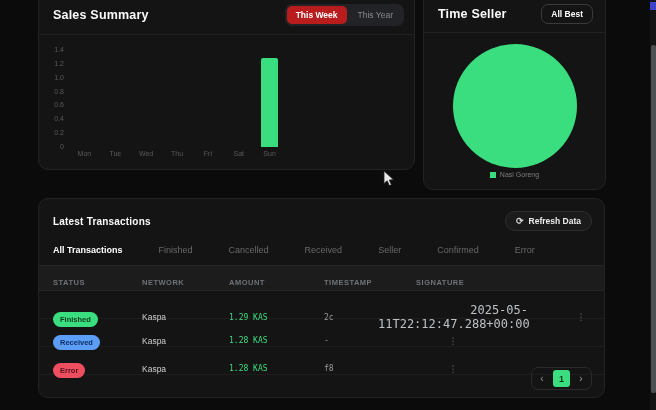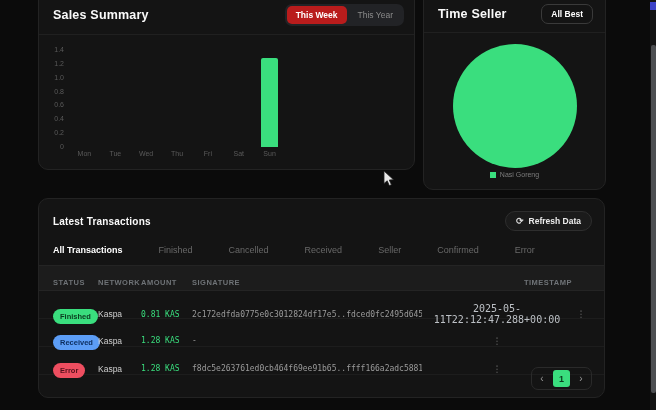--- a/index.html
+++ b/index.html
@@ -43,31 +43,31 @@
 
   
   #tx-card .card-header{padding:12px 12px 10px 14px;border-bottom:none;}
   #tx-card .card-title{font-size:10px;}
   .refresh-btn{display:flex;align-items:center;gap:5px;background:#1b1b1b;border:1px solid #2e2e2e;
     border-radius:12px;padding:4px 10px;color:#ececec;font-size:8.5px;font-weight:700;font-family:inherit;cursor:pointer;}
   .refresh-icon{font-size:9px;line-height:1;color:#d7d7d7;}
   .tabs{display:flex;gap:36px;padding:4px 14px 10px 14px;}
   .tab{font-size:9px;color:#686868;cursor:pointer;white-space:nowrap;}
   .tab.active{color:#ffffff;font-weight:700;}
-  .tgrid{display:grid;grid-template-columns:45px 43px 51px 1fr 150px 18px;align-items:center;padding:12px 14px;box-sizing:border-box;}
+  .tgrid{display:grid;grid-template-columns:45px 43px 51px 1fr 150px 18px;align-items:center;padding:12px 14px;box-sizing:border-box;gap:44px;}
   .thead{height:20px;background:#1c1c1c;border-top:1px solid #242424;border-bottom:1px solid #242424;}
   .th{font-size:7.5px;font-weight:700;letter-spacing:.5px;color:#6f7377;}
   .th.right{text-align:right;}
   .trow{height:28px;border-bottom:1px solid #1d1d1d;}
   .badge{display:inline-block;font-size:7.5px;font-weight:700;padding:3px 7px;border-radius:9px;}
   .cell-net{font-size:8.5px;color:#cfcfcf;}
   .mono{font-family:"DejaVu Sans Mono",monospace;}
   .cell-amt{font-size:8px;}
   .cell-sig{font-size:8px;color:#9b9b9b;overflow:hidden;white-space:nowrap;}
-  .cell-ts{font-size:10px;color:#bdc1c6;text-align:center;}
+  .cell-ts{font-size:12px;color:#bdc1c6;text-align:right;}
   .row-menu{text-align:center;color:#7c7c7c;font-size:9px;cursor:pointer;}
 
   .pagination{position:absolute;right:12px;bottom:7px;display:flex;align-items:center;gap:3px;
     border:1px solid #2a2a2a;border-radius:7px;padding:2px;}
   .page-nav{width:16px;height:16px;display:flex;align-items:center;justify-content:center;
     color:#9a9a9a;font-size:10px;cursor:pointer;border-radius:4px;}
   .page-num{width:17px;height:17px;display:flex;align-items:center;justify-content:center;
     border-radius:3px;font-size:9px;font-weight:700;cursor:pointer;}
 
   
@@ -159,29 +159,29 @@
       <div class="tab">Cancelled</div>
       <div class="tab">Received</div>
       <div class="tab">Seller</div>
       <div class="tab">Confirmed</div>
       <div class="tab">Error</div>
     </div>
   <div class="tgrid thead" id="tx-thead">
       <div class="th">STATUS</div>
       <div class="th">NETWORK</div>
       <div class="th">AMOUNT</div>
+      <div class="th right">TIMESTAMP</div>
       <div class="th">SIGNATURE</div>
-      <div class="th right">TIMESTAMP</div>
       <div class="th"></div>
     </div>
   <div id="tx-rows">
       <div class="tgrid trow">
         <div><span class="badge" style="background: rgb(58, 222, 126); color: rgb(11, 58, 30);">Finished</span></div>
         <div class="cell-net">Kaspa</div>
-        <div class="cell-amt mono" style="color: rgb(58, 222, 126);">0.81 KAS</div>
+        <div class="cell-amt mono" style="color: rgb(58, 222, 126);">1.29 KAS</div>
         <div class="cell-sig mono">2c172edfda0775e0c3012824df17e5..fdced0fc2495d645f08f497f00adcf</div>
         <div class="cell-ts mono">2025-05-11T22:12:47.288+00:00</div>
         <div class="row-menu"><span>⋮</span></div>
       </div>
       <div class="tgrid trow">
         <div><span class="badge" style="background: rgb(92, 157, 246); color: rgb(12, 45, 94);">Received</span></div>
         <div class="cell-net">Kaspa</div>
         <div class="cell-amt mono" style="color: rgb(58, 222, 126);">1.28 KAS</div>
         <div class="cell-sig mono">-</div>
         <div class="row-menu"><span>⋮</span></div>

